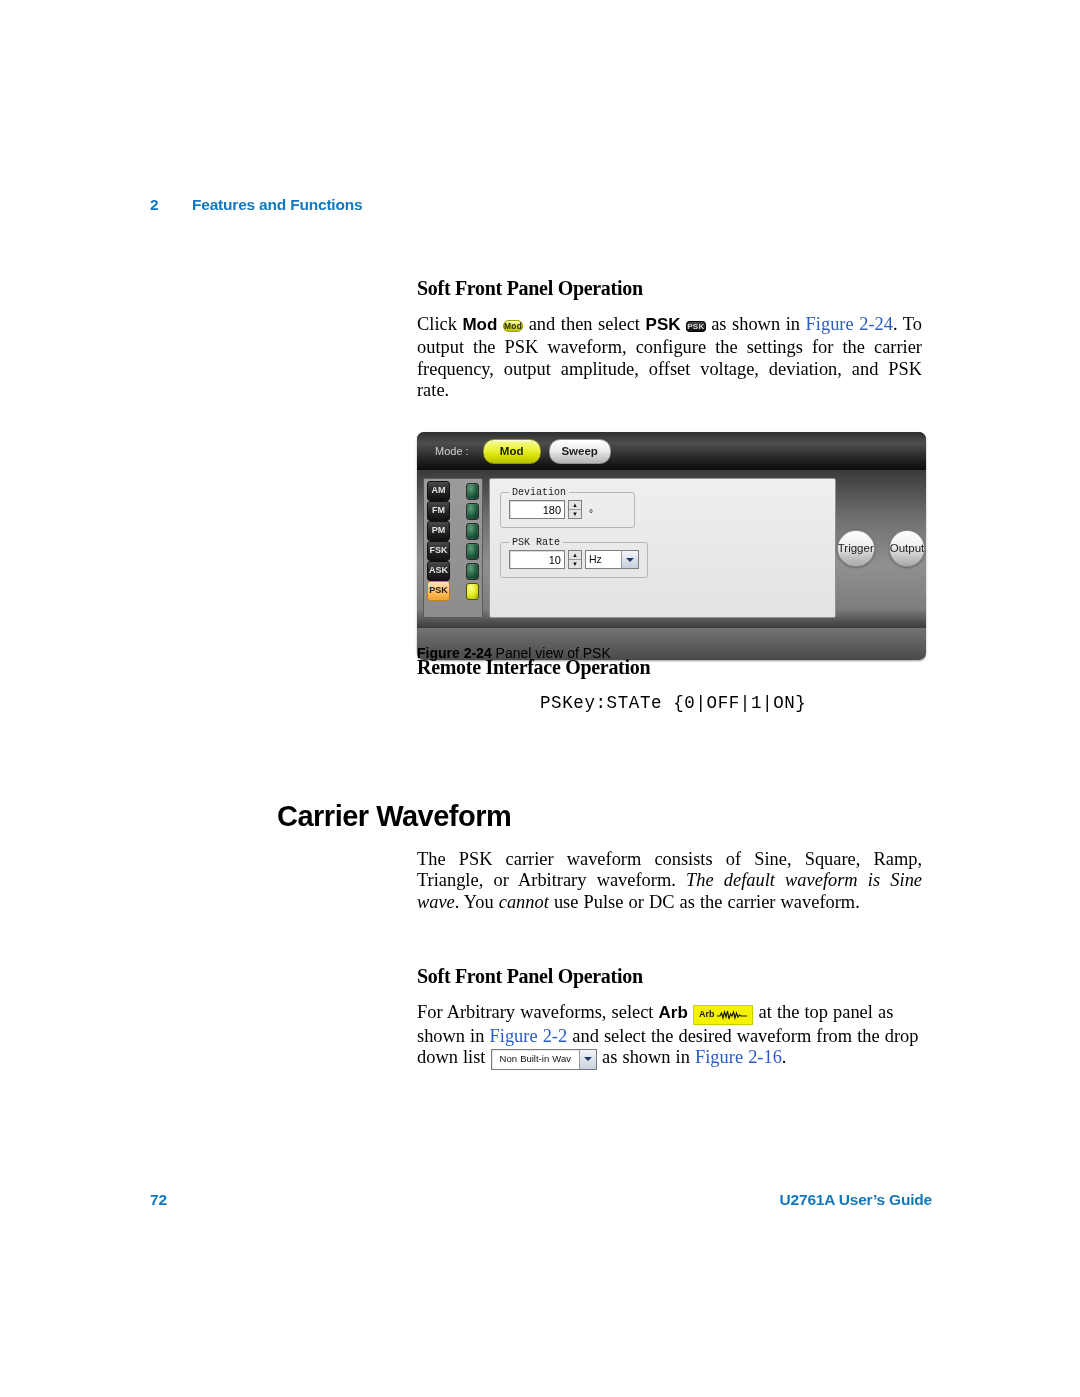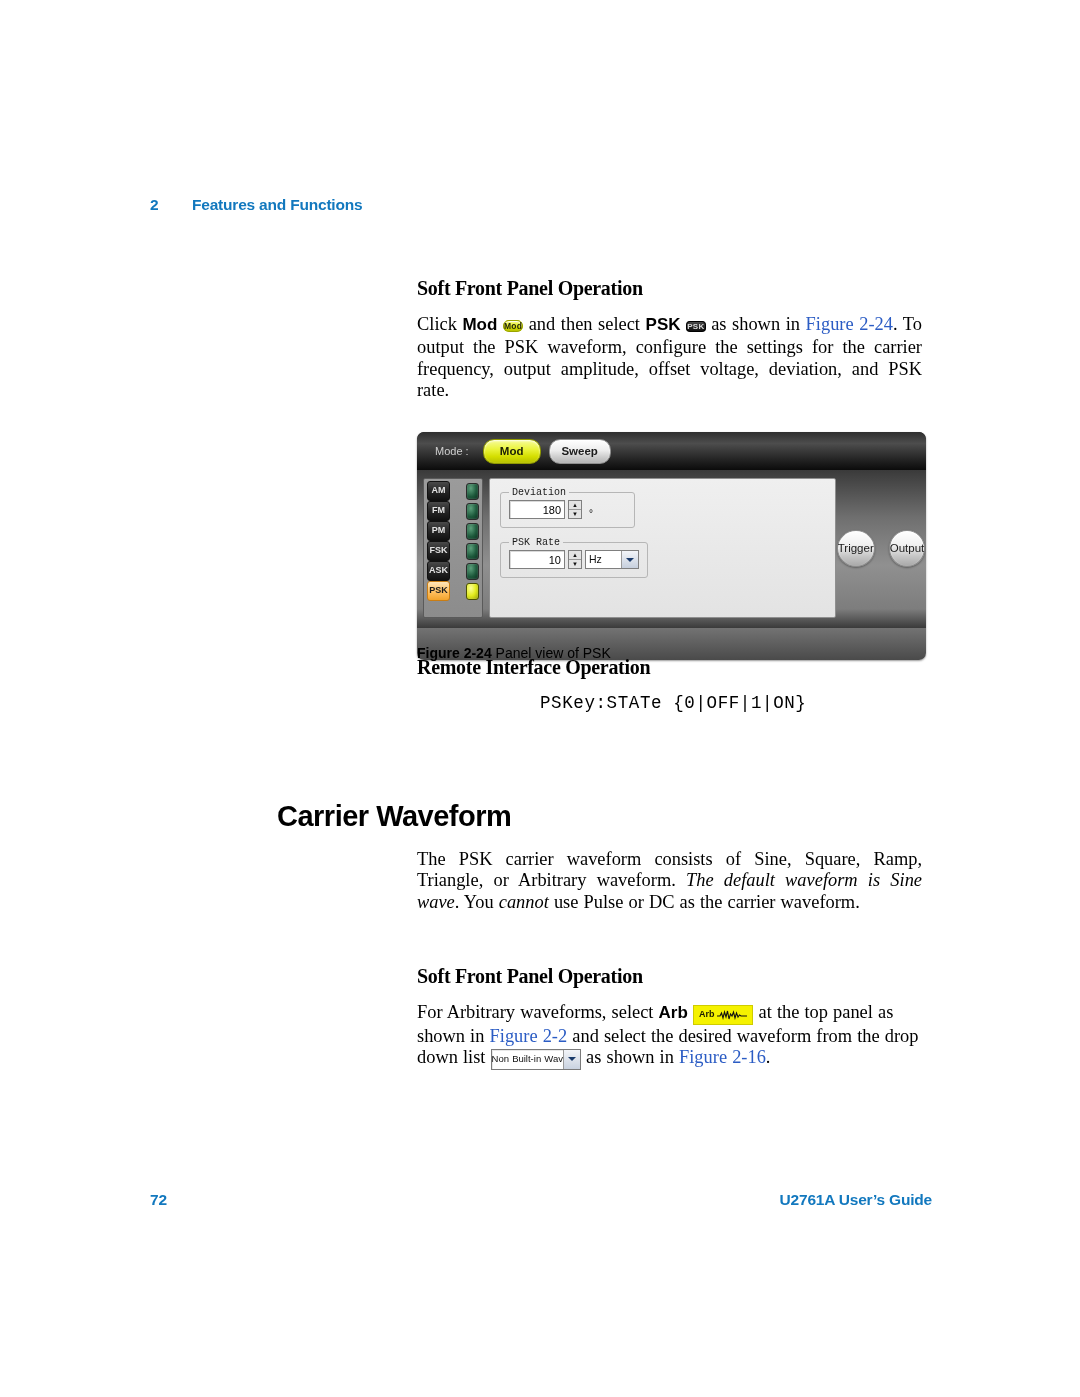--- a/index.html
+++ b/index.html
@@ -101,21 +101,21 @@
   }
   .combo-nbw {
     height: 19px;
     border: 1px solid #7a7a7a;
     background: #ffffff;
     display: inline-flex; align-items: stretch;
     font-family: "Liberation Sans", sans-serif;
     font-size: 9.5px; color: #111;
     box-shadow: inset 1px 1px 0 #e8e8e8;
   }
-  .combo-nbw .txt { padding: 0 0; line-height: 17px; white-space: nowrap; }
+  .combo-nbw .txt { padding: 0 8px; line-height: 17px; white-space: nowrap; }
   .combo-nbw .arrowbox {
     width: 16px;
     border-left: 1px solid #9a9a9a;
     background: linear-gradient(180deg,#f2f4f8 0%,#c9d2e0 100%);
     display: flex; align-items: center; justify-content: center;
   }
 
   
   .scpi {
     font-family: "Liberation Mono", monospace;

